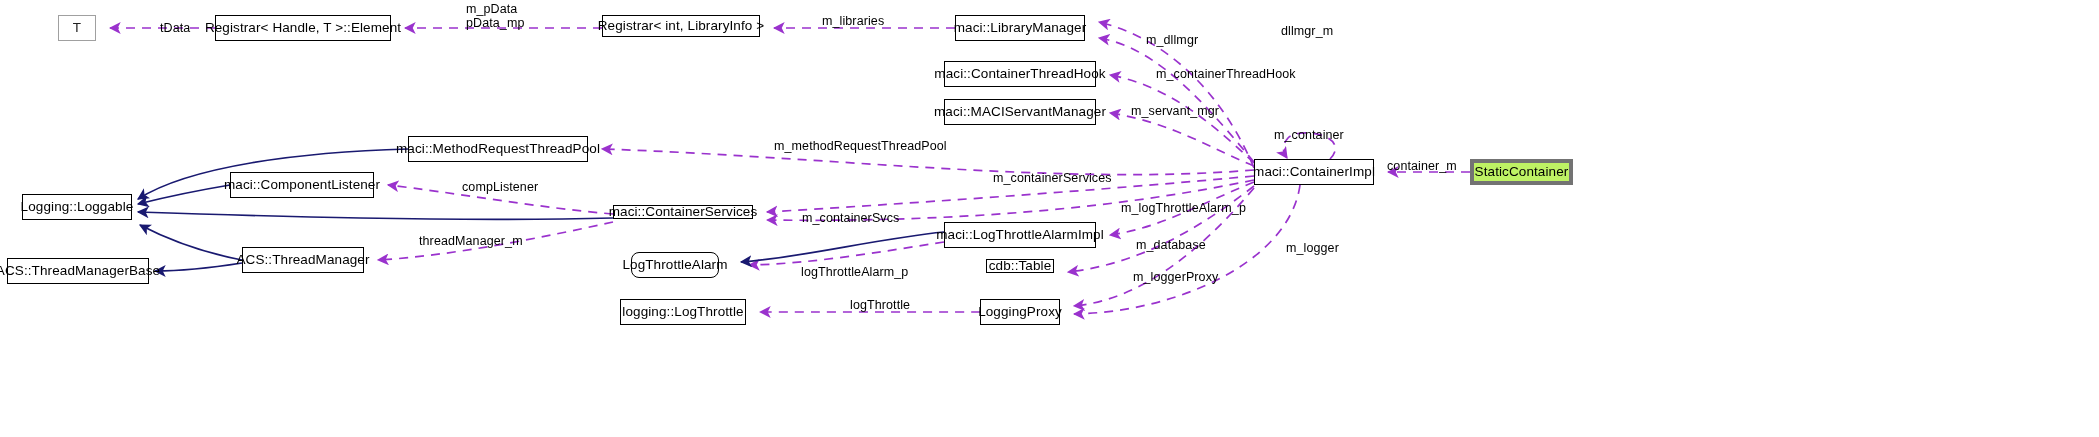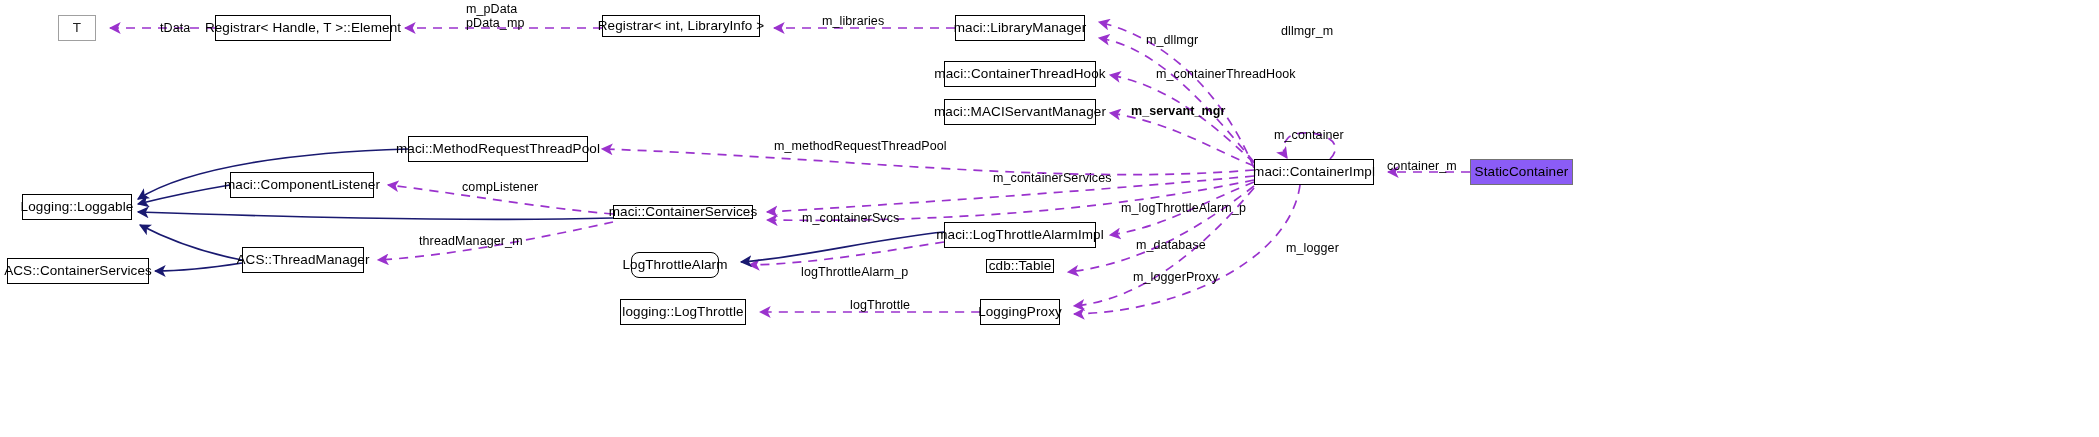--- a/index.html
+++ b/index.html
@@ -36,22 +36,22 @@
     align-items: center;
     justify-content: center;
     white-space: nowrap;
     letter-spacing: 0.1px;
   }
   .node.faded {
     border-color: #a0a0a0;
     color: #202020;
   }
   .node.focus {
-    background: #8b5cf6;
-    border: 1px solid #737373;
+    background: #bef264;
+    border: 4px solid #737373;
   }
   .edge-label {
     position: absolute;
     font-size: 12.5px;
     color: #000000;
     white-space: nowrap;
     line-height: 1.15;
     letter-spacing: 0.1px;
   }
   .edge-label.two-line {
@@ -142,33 +142,33 @@
       <div class="node" style="left: 408px; top: 136px; width: 180px; height: 26px;">maci::MethodRequestThreadPool</div>
       <div class="node" style="left: 1254px; top: 159px; width: 120px; height: 26px;">maci::ContainerImpl</div>
       <div class="node focus" style="left: 1470px; top: 159px; width: 103px; height: 26px;">StaticContainer</div>
       <div class="node" style="left: 230px; top: 172px; width: 144px; height: 26px;">maci::ComponentListener</div>
       <div class="node" style="left: 22px; top: 194px; width: 110px; height: 26px;">Logging::Loggable</div>
       <div class="node" style="left: 613px; top: 205px; width: 140px; height: 14px;">maci::ContainerServices</div>
       <div class="node" style="left: 944px; top: 222px; width: 152px; height: 26px;">maci::LogThrottleAlarmImpl</div>
       <div class="node" style="left: 242px; top: 247px; width: 122px; height: 26px;">ACS::ThreadManager</div>
       <div class="node" style="left: 631px; top: 252px; width: 88px; height: 26px; border-radius: 8px;">LogThrottleAlarm</div>
       <div class="node" style="left: 986px; top: 259px; width: 68px; height: 14px;">cdb::Table</div>
-      <div class="node" style="left: 7px; top: 258px; width: 142px; height: 26px;">ACS::ContainerServices</div>
+      <div class="node" style="left: 7px; top: 258px; width: 142px; height: 26px;">ACS::ThreadManagerBase</div>
       <div class="node" style="left: 980px; top: 299px; width: 80px; height: 26px;">LoggingProxy</div>
       <div class="node" style="left: 620px; top: 299px; width: 126px; height: 26px;">logging::LogThrottle</div>
     </div>
 
   <div id="edge-labels">
       <div class="edge-label" style="left: 160px; top: 21px;">tData</div>
       <div class="edge-label two-line" style="left: 466px; top: 2px;">m_pData<br>pData_mp</div>
       <div class="edge-label" style="left: 822px; top: 14px;">m_libraries</div>
       <div class="edge-label" style="left: 1281px; top: 24px;">dllmgr_m</div>
       <div class="edge-label" style="left: 1146px; top: 33px;">m_dllmgr</div>
       <div class="edge-label" style="left: 1112px; top: 67px; padding-left: 44px;">m_containerThreadHook</div>
-      <div class="edge-label" style="left: 1131px; top: 104px; font-weight: bold;">m_servant_mgr</div>
+      <div class="edge-label" style="left: 1131px; top: 104px;">m_servant_mgr</div>
       <div class="edge-label" style="left: 1274px; top: 128px;">m_container</div>
       <div class="edge-label" style="left: 774px; top: 139px;">m_methodRequestThreadPool</div>
       <div class="edge-label" style="left: 1387px; top: 159px;">container_m</div>
       <div class="edge-label" style="left: 993px; top: 171px;">m_containerServices</div>
       <div class="edge-label" style="left: 462px; top: 180px;">compListener</div>
       <div class="edge-label" style="left: 1121px; top: 201px;">m_logThrottleAlarm_p</div>
       <div class="edge-label" style="left: 802px; top: 211px;">m_containerSvcs</div>
       <div class="edge-label" style="left: 419px; top: 234px;">threadManager_m</div>
       <div class="edge-label" style="left: 1136px; top: 238px;">m_database</div>
       <div class="edge-label" style="left: 1286px; top: 241px;">m_logger</div>

